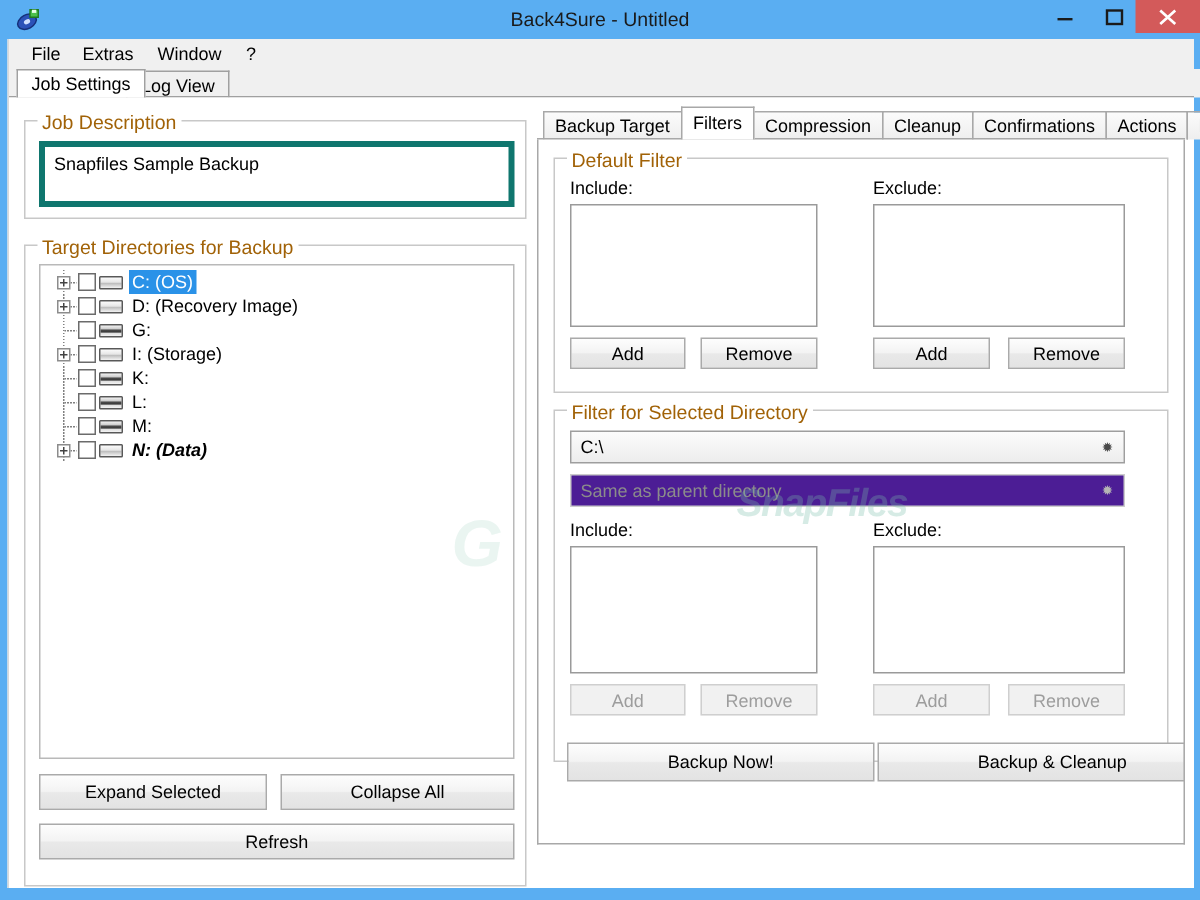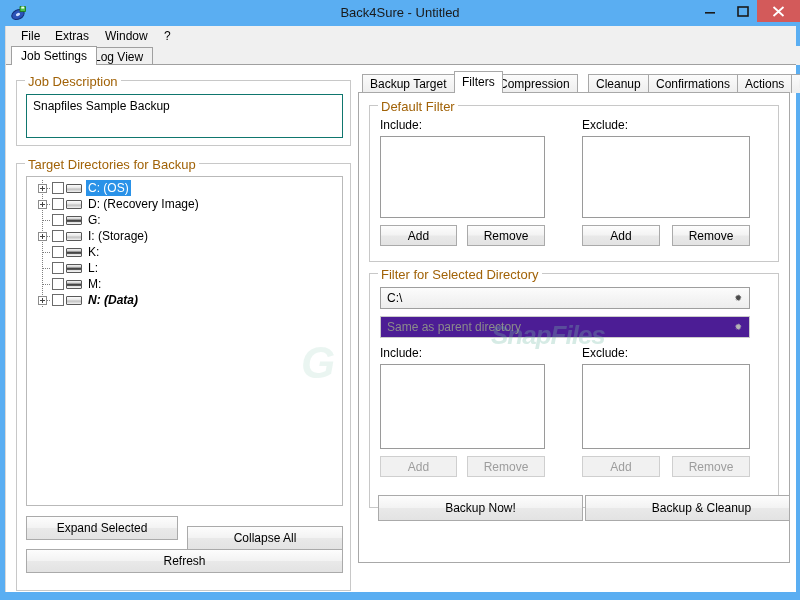--- a/index.html
+++ b/index.html
@@ -128,21 +128,21 @@
   
   #left-panel  { position:absolute; left:10px;  top:45px; width:335px; height:520px; }
   #right-panel { position:absolute; left:352px; top:45px; width:432px; height:520px; }
 
   
   #grp-jobdesc { left:0; top:9px; width:335px; height:66px; }
   #jobdesc-input {
     position:absolute; left:9px; top:13px;
     width:317px; height:44px;
     background:#fff;
-    border:1px solid #0f766e;
+    border:4px solid #0f766e;
     box-sizing:border-box;
     padding:4px 6px;
     font-size:12px;
     font-family:"Liberation Sans", sans-serif;
     color:#000;
     outline:none;
     resize:none;
     overflow:hidden;
   }
 
@@ -237,21 +237,21 @@
     font-size:12px;
     font-family:"Liberation Sans", sans-serif;
     color:#000;
     text-align:center;
     cursor:default;
     padding:0;
   }
   .btn.disabled { color:#9d9d9d; background:#f1f1f1; border-color:#cfcfcf; }
 
   #btn-expand   { left:9px;   top:352px; width:152px; height:24px; }
-  #btn-collapse { left:170px; top:362px; width:156px; height:24px; }
+  #btn-collapse { left:170px; top:352px; width:156px; height:24px; }
   #btn-refresh  { left:9px;   top:385px; width:317px; height:24px; }
 
   
   #inner-tabs {
     position:absolute; left:0; top:0;
     width:432px; height:22px;
   }
   .itab {
     position:absolute; top:3px;
     height:19px; line-height:19px;
@@ -479,21 +479,21 @@
         <button class="btn" id="btn-refresh">Refresh</button>
       </div>
     </div>
 
     <div id="right-panel">
 
       <div id="itab-line"></div>
       <div id="inner-tabs">
           <div class="itab" style="left: 4px;">Backup Target</div>
           <div class="itab active" style="left: 96px;">Filters</div>
-          <div class="itab" style="left: 133px;">Compression</div>
+          <div class="itab" style="left: 144px;">Compression</div>
           <div class="itab" style="left: 230px;">Cleanup</div>
           <div class="itab" style="left: 290px;">Confirmations</div>
           <div class="itab" style="left: 379px;">Actions</div>
           <div class="itab" style="left: 433px;">Logging</div>
         </div>
 
       <div id="inner-page">
 
         <div class="group" id="grp-default">
           <span class="glabel">Default Filter</span>

